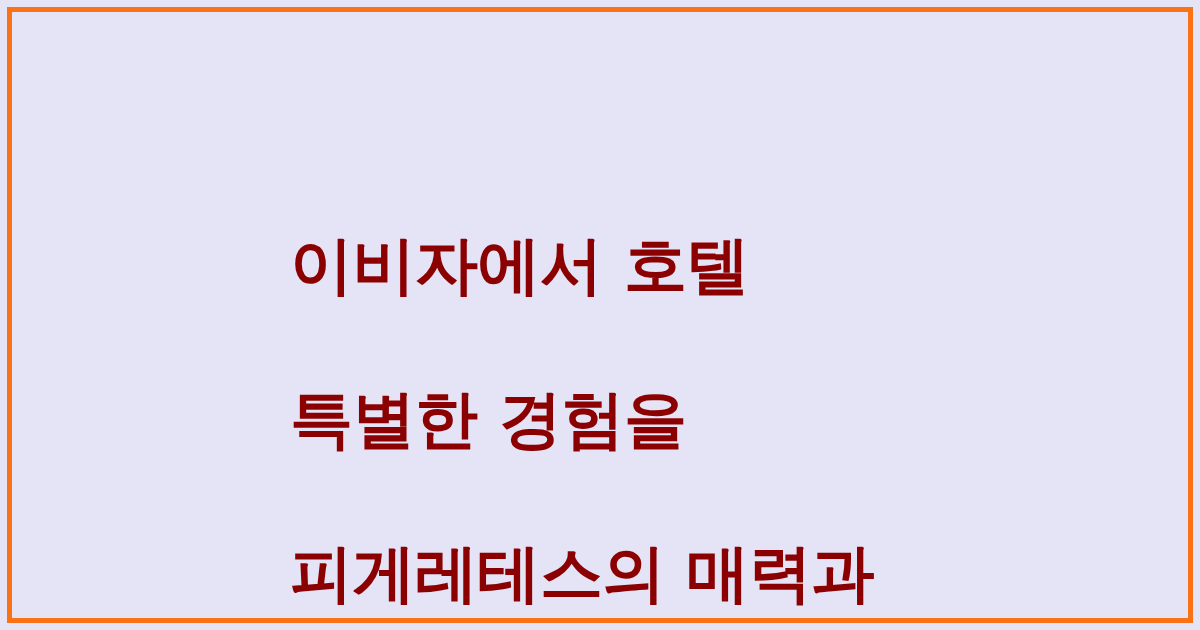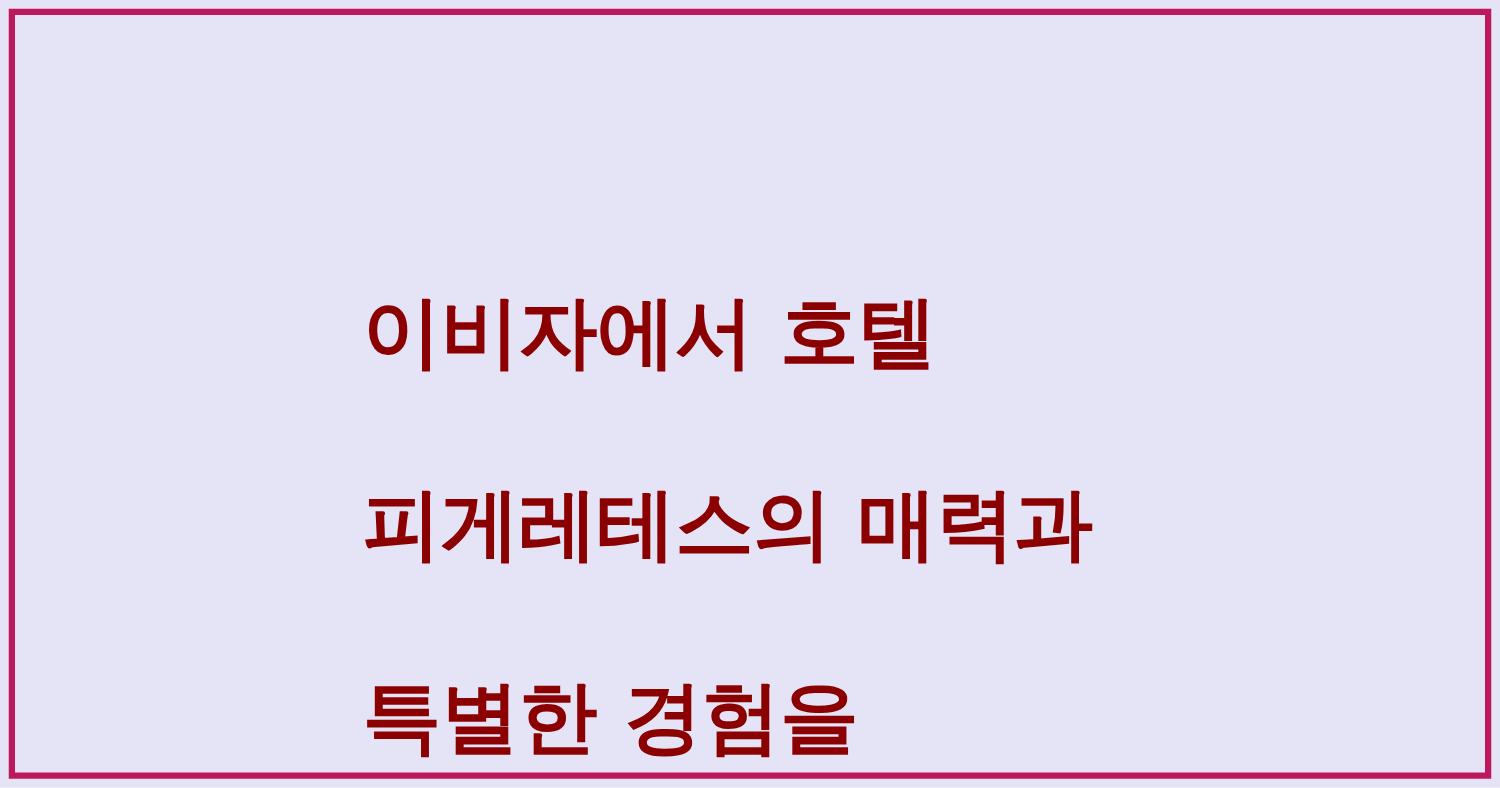--- a/index.html
+++ b/index.html
@@ -23,21 +23,21 @@
     height: 630px;
     background: #e5e4f7;
     padding: 7px;
   }
 
   
   .banner-frame {
     box-sizing: border-box;
     width: 100%;
     height: 100%;
-    border: 5px solid #be185d;
+    border: 5px solid #f97316;
     background: #e5e4f7;
     position: relative;
   }
 
   
   .headline-block {
     position: absolute;
     left: 278px;
     top: 138px;
     width: 820px;
@@ -63,20 +63,20 @@
 </style>
 </head>
 <body>
 
 <div class="banner-canvas">
   <div class="banner-frame">
 
     <div class="headline-block">
       <h1 class="headline">
         <span class="headline-line">이비자에서 호텔</span>
+        <span class="headline-line">특별한 경험을</span>
         <span class="headline-line">피게레테스의 매력과</span>
-        <span class="headline-line">특별한 경험을</span>
         
       </h1>
     </div>
 
   </div>
 </div>
 
 </body></html>

